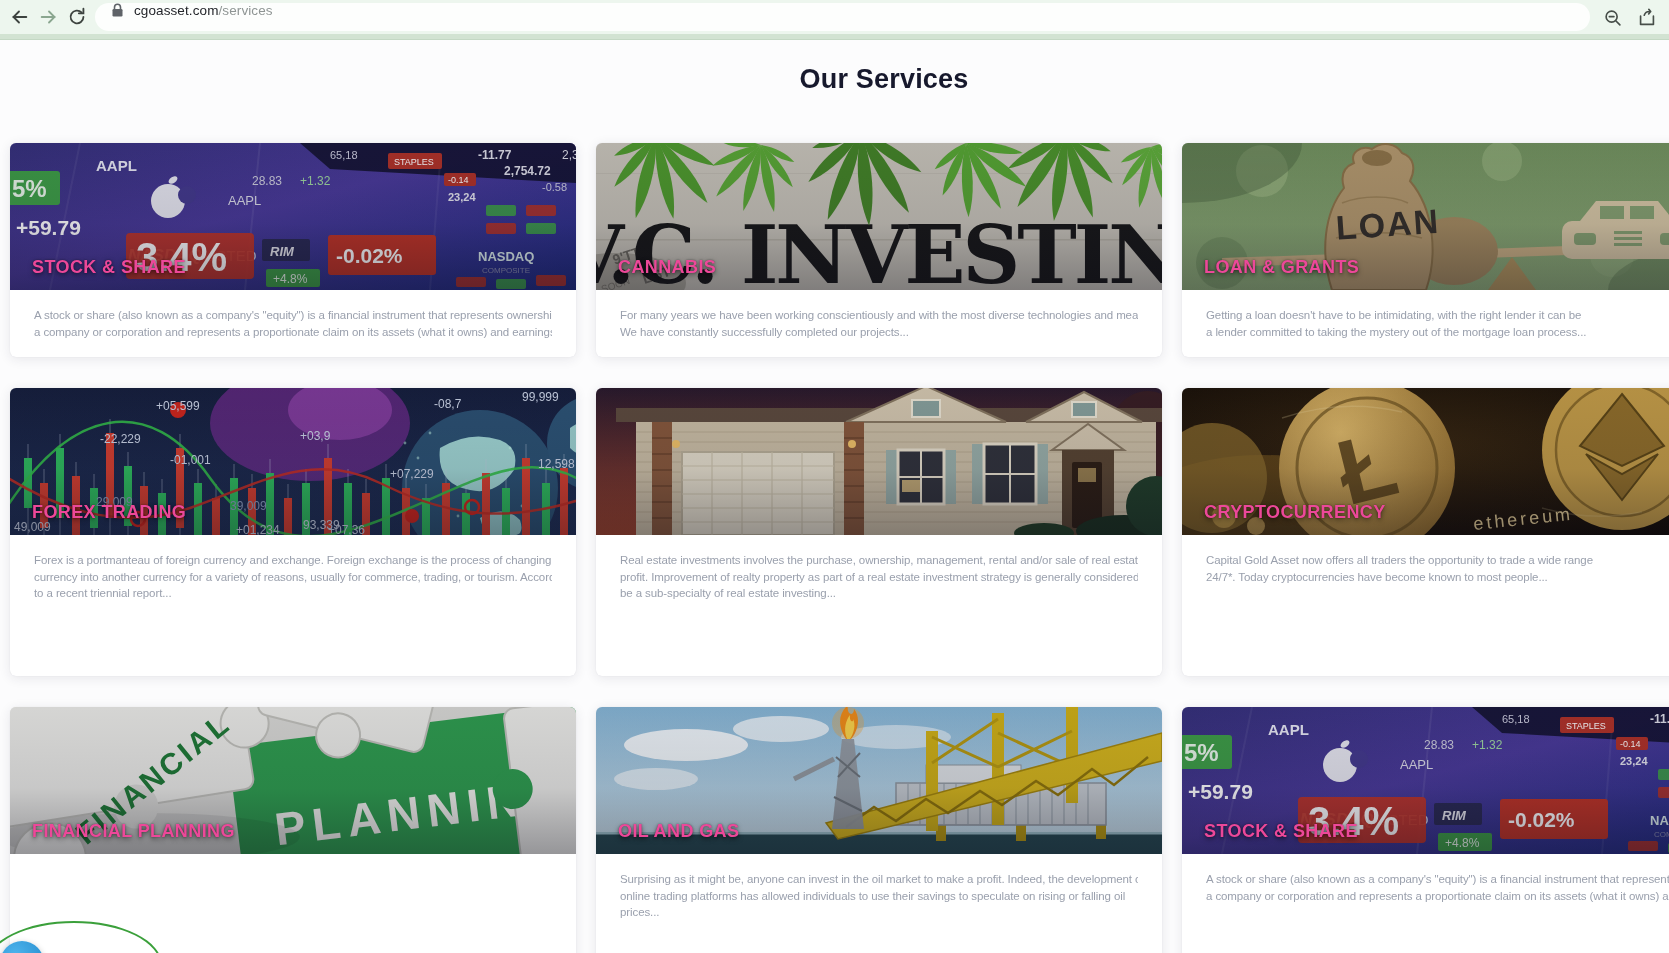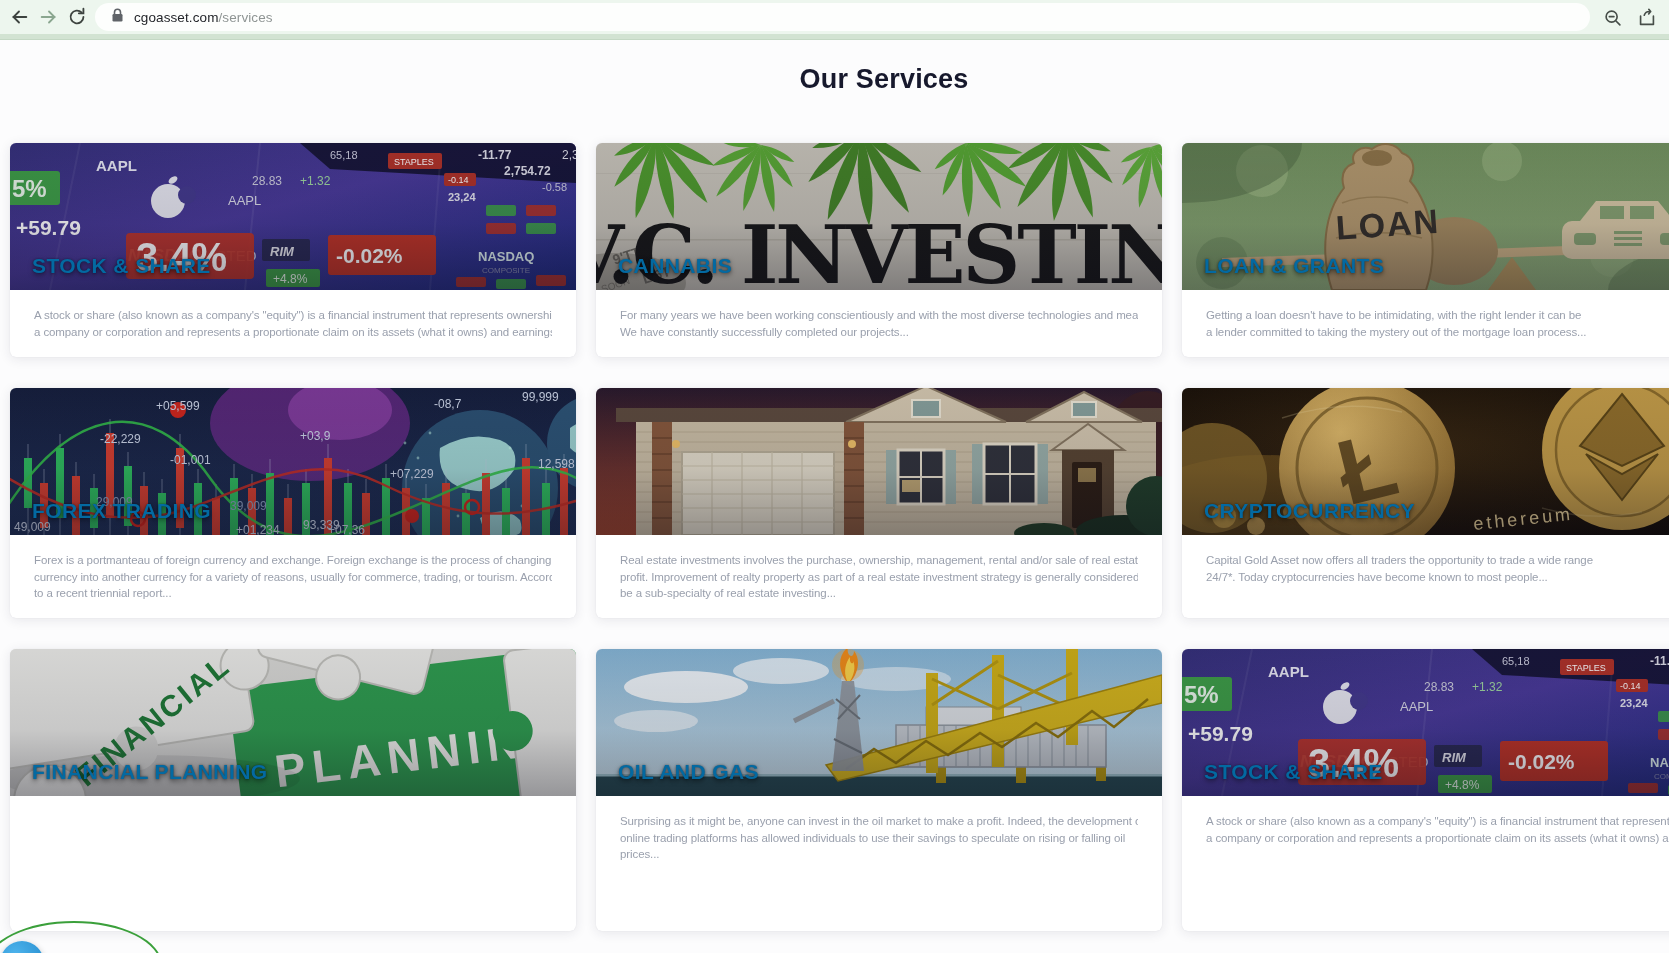--- a/index.html
+++ b/index.html
@@ -6,39 +6,39 @@
   html,body { width:1669px; height:953px; overflow:hidden; background:#fff;
     font-family:"Liberation Sans", sans-serif; }
   #stage { position:absolute; top:0; left:0; width:1669px; height:953px; overflow:hidden; background:#fcfcfd; }
 
   
   .browser { position:absolute; top:0; left:0; width:1669px; height:34px; background:#edf6ee; }
   .browser-strip { position:absolute; top:34px; left:0; width:1669px; height:6px; background:#d2e3d2; border-bottom:1px solid #c4d8c4; }
   .nav-btn { position:absolute; top:6px; width:24px; height:24px; cursor:pointer; }
   .nav-btn svg { width:22px; height:22px; }
   .url-pill { position:absolute; top:3px; left:95px; width:1495px; height:28px; background:#fdfefd; border-radius:14px;
-    display:flex; align-items:center; padding-left:16px; }
+    display:flex; padding-left:16px; }
   .url-text { font-size:13.5px; color:#23252a; margin-left:10px; letter-spacing:.1px; }
   .url-text .path { color:#8f9594; }
   .bar-icon { position:absolute; top:7px; width:22px; height:22px; cursor:pointer; }
 
   
   .page-title { position:absolute; top:64px; left:10px; width:1748px; text-align:center;
     font-size:27px; font-weight:700; color:#17192d; letter-spacing:.2px; }
 
   .grid { position:absolute; top:143px; left:10px; display:grid;
     grid-template-columns:repeat(3,566px); column-gap:20px; row-gap:31px; }
   .card { background:#fff; border-radius:6px; overflow:hidden;
     box-shadow:0 2px 12px rgba(40,40,70,.10), 0 0 1px rgba(40,40,70,.12); cursor:pointer; }
-  .card.r1 { height:214px; } .card.r2 { height:230px; } .card.r3 { height:282px; }
+  .card.r1 { height:214px; } .card.r2 { height:288px; } .card.r3 { height:282px; }
   .fig { position:relative; width:566px; height:147px; overflow:hidden; }
   .fig svg.art { position:absolute; top:0; left:0; width:566px; height:147px; display:block; }
   .fig::after { content:""; position:absolute; inset:0;
     background:linear-gradient(180deg, rgba(12,12,30,.10) 0%, rgba(12,12,30,.16) 55%, rgba(10,10,24,.38) 100%); }
-  .fig-title { position:absolute; z-index:2; left:22px; bottom:12px; color:#0369a1; font-size:21px; font-weight:800;
+  .fig-title { position:absolute; z-index:2; left:22px; bottom:12px; color:#ec4899; font-size:18px; font-weight:800;
     letter-spacing:.4px; text-shadow:0 2px 5px rgba(0,0,0,.55), 0 0 2px rgba(0,0,0,.4); text-transform:uppercase; }
   .card-body { padding:17px 24px; }
   .card-body p { font-size:11.5px; line-height:16.5px; color:#9aa0ad; letter-spacing:-.1px;
     white-space:pre; overflow:hidden; }
 
   
   .chat-btn { position:absolute; left:0px; top:941px; width:44px; height:44px; border-radius:50%;
     background:radial-gradient(circle at 35% 30%, #4db3ec, #1f85c8); box-shadow:0 2px 6px rgba(0,0,0,.25); cursor:pointer; z-index:5; }
   .annotation { position:absolute; left:-14px; top:921px; width:176px; height:88px; border:2.5px solid #3ba03b;
     border-radius:50%; z-index:6; pointer-events:none; }

